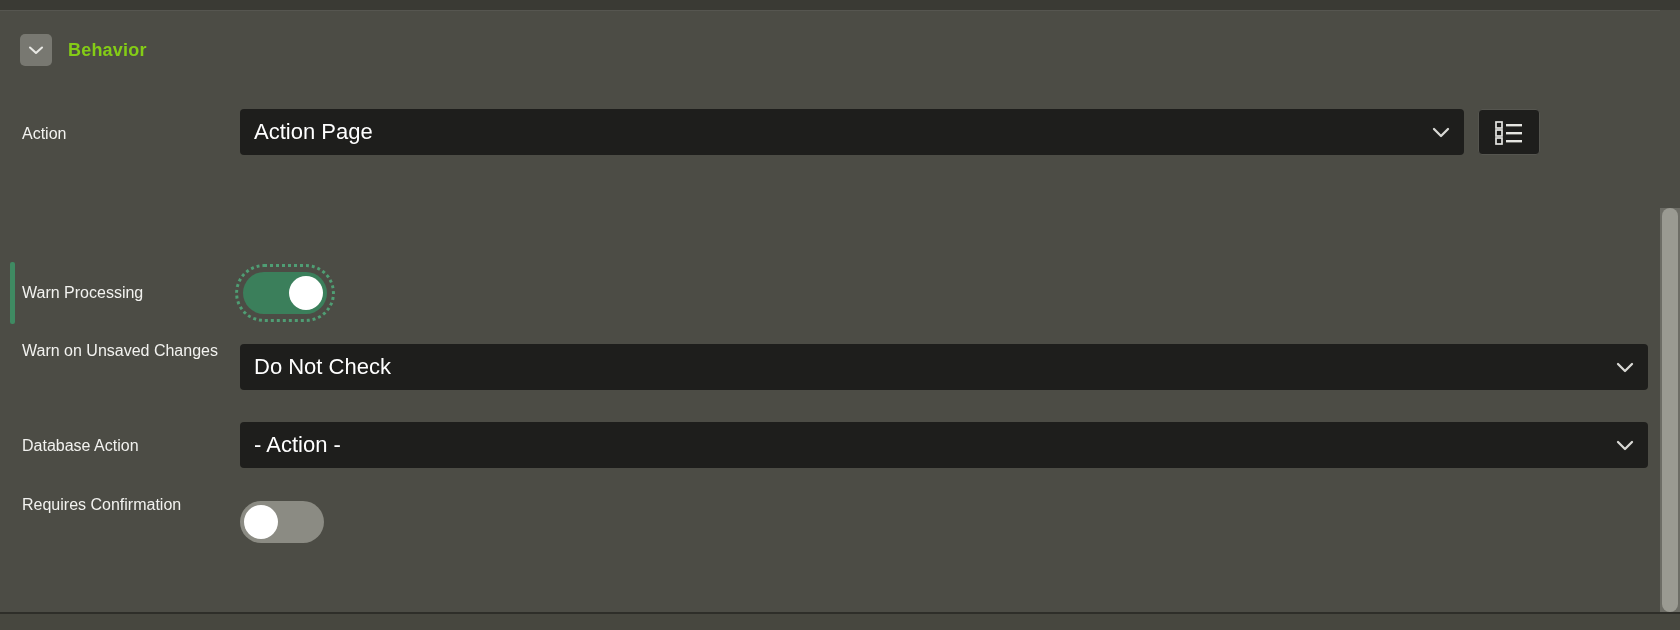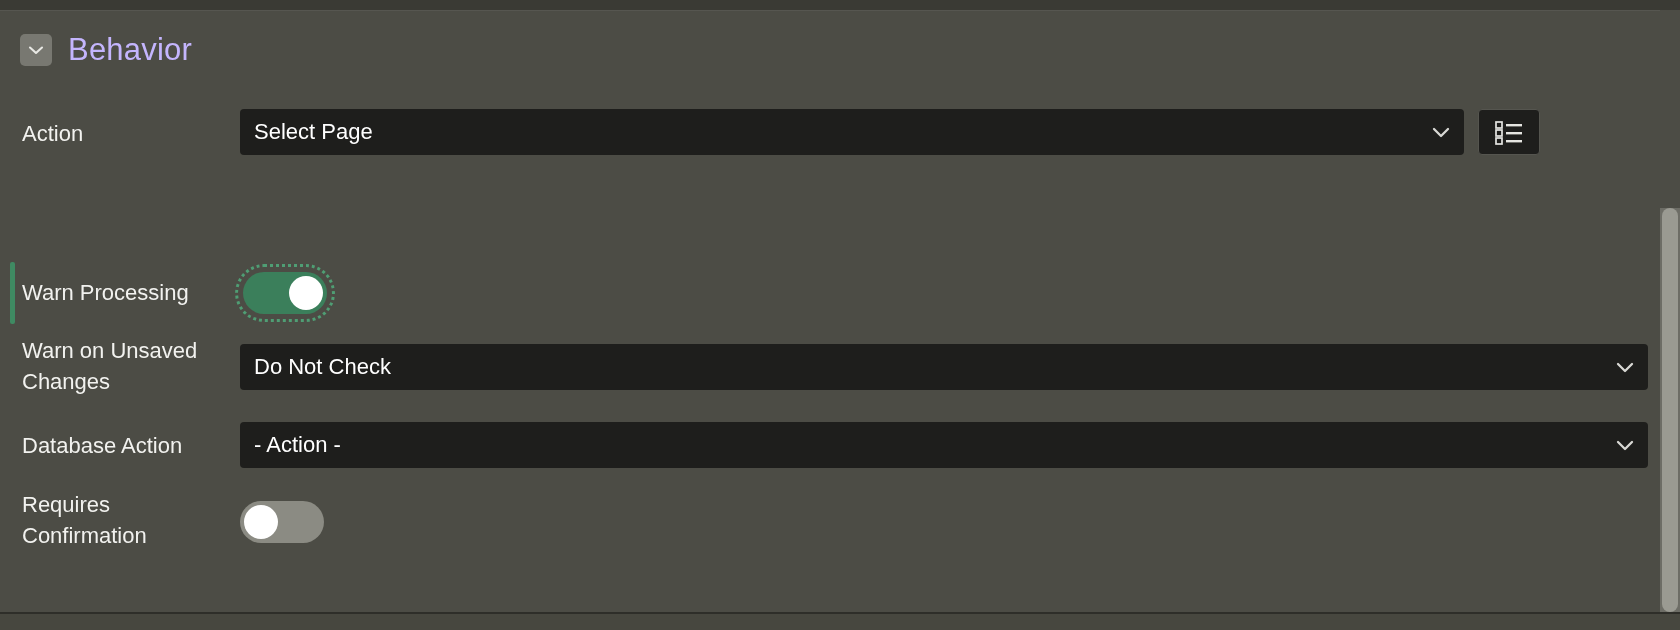--- a/index.html
+++ b/index.html
@@ -92,23 +92,23 @@
     background: #787871;
     border-radius: 5px;
     display: flex;
     align-items: center;
     justify-content: center;
     cursor: pointer;
     flex: none;
   }
   .collapse-btn svg { display: block; }
   .section-title {
-    color: #c4b5fd;
-    font-size: 31px;
-    font-weight: normal;
+    color: #84cc16;
+    font-size: 18px;
+    font-weight: bold;
     letter-spacing: 0.2px;
     white-space: nowrap;
   }
 
   
   .row {
     position: absolute;
     left: 0;
     width: 1660px;
   }
@@ -116,21 +116,21 @@
     position: absolute;
     left: 10px;
     width: 5px;
     background: #3f8a62;
     border-radius: 2px;
   }
   .row-label {
     position: absolute;
     left: 22px;
     color: #f2f2ef;
-    font-size: 22px;
+    font-size: 16px;
     font-weight: normal;
     line-height: 31px;
     width: 210px;
   }
 
   
   .select-field {
     position: absolute;
     background: #1e1e1c;
     border-radius: 4px;
@@ -209,21 +209,21 @@
       <svg width="20" height="20" viewBox="0 0 20 20">
         <path d="M4 7.5 L10 13 L16 7.5" fill="none" stroke="#e8e8e4" stroke-width="2.1" stroke-linecap="round" stroke-linejoin="round"></path>
       </svg>
     </div>
     <div class="section-title">Behavior</div>
   </div>
 
   <div class="row" style="top:104px;height:56px;">
     <div class="row-label" style="top:14px;">Action</div>
     <div class="select-field" style="left:240px;width:1224px;top:5px;">
-      <div class="select-value">Select Page</div>
+      <div class="select-value">Action Page</div>
       <div class="select-arrow">
         <svg width="26" height="26" viewBox="0 0 26 26">
           <path d="M6 10 L13 17 L20 10" fill="none" stroke="#d8d8d4" stroke-width="2.3" stroke-linecap="round" stroke-linejoin="round"></path>
         </svg>
       </div>
     </div>
     <div class="lov-btn" style="left:1478px;top:5px;">
       <svg width="30" height="26" viewBox="0 0 30 26">
         <rect x="2" y="3" width="6" height="6" fill="none" stroke="#e6e6e2" stroke-width="1.7"></rect>
         <rect x="2" y="11" width="6" height="6" fill="none" stroke="#e6e6e2" stroke-width="1.7"></rect>

